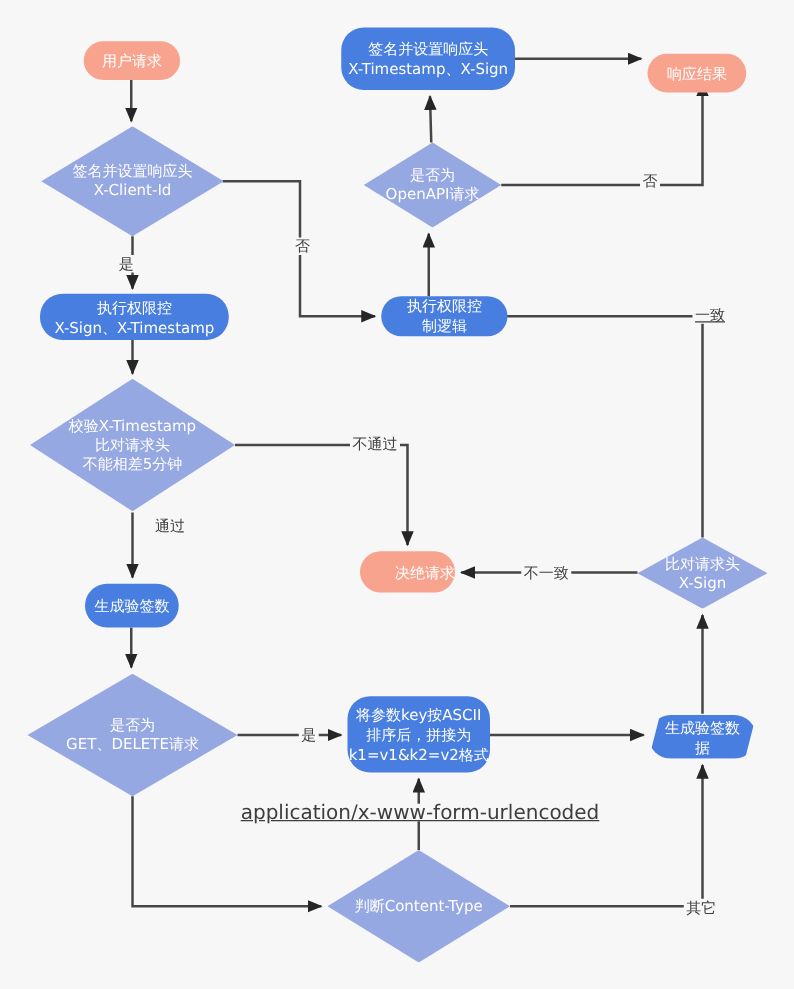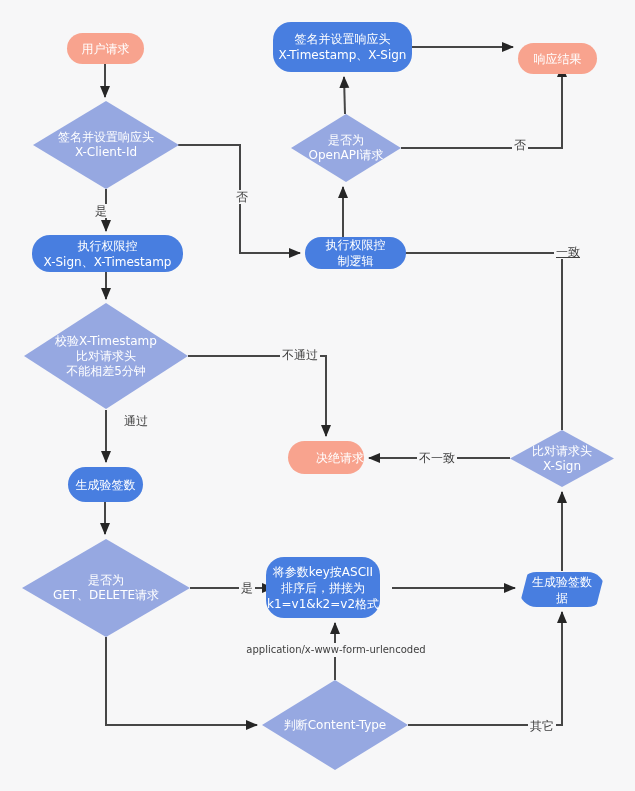--- a/index.html
+++ b/index.html
@@ -50,21 +50,21 @@
   .edge-label{
     position:absolute;
     transform:translate(-50%,-50%);
     background:var(--bg,#f7f7f8);
     color:var(--edge-label,#3e3e3e);
     font-size:12px;
     line-height:14px;
     padding:0 2px;
     white-space:nowrap;
   }
-  .edge-label.big{ font-size:10px; }
+  .edge-label.big{ font-size:16px;text-decoration:underline; }
 </style>
 </head>
 <body>
 
 <div class="canvas">
 
   <svg class="edges" viewBox="0 0 635 791">
     <defs>
       <marker id="arrow" markerUnits="userSpaceOnUse" markerWidth="13" markerHeight="11" refX="11" refY="5" orient="auto">
         <path d="M0,0 L12,5 L0,10 Z" class="arrow-head" fill="#262626"></path>
@@ -115,21 +115,21 @@
 
   <div class="node process" style="left:68px;top:467px;width:75px;height:35px;">
     <span>生成验签数</span>
   </div>
 
   <div class="node decision" style="left:22px;top:539px;width:168px;height:98px;">
     <span>是否为</span>
     <span>GET、DELETE请求</span>
   </div>
 
-  <div class="node process" style="left:266px;top:557px;width:114px;height:61px;">
+  <div class="node process" style="left:278px;top:557px;width:114px;height:61px;">
     <span>将参数key按ASCII</span>
     <span>排序后，拼接为</span>
     <span>k1=v1&amp;k2=v2格式</span>
   </div>
 
   <div class="node decision" style="left:262px;top:680px;width:146px;height:90px;">
     <span>判断Content-Type</span>
   </div>
 
   <div class="node io" style="left:519px;top:572px;width:86px;height:35px;">
@@ -164,18 +164,18 @@
   <div class="node terminal" style="left:518px;top:30px;width:79px;height:31px;margin-top:13px;">
     <span>响应结果</span>
   </div>
 
   <span class="edge-label" style="left:101px;top:211px;">是</span>
   <span class="edge-label" style="left:242px;top:197px;">否</span>
   <span class="edge-label" style="left:104px;top:421px;margin-left:32px;">通过</span>
   <span class="edge-label" style="left:300px;top:355px;">不通过</span>
   <span class="edge-label" style="left:247px;top:588px;">是</span>
   <span class="edge-label big" style="left:336px;top:650px;">application/x-www-form-urlencoded</span>
-  <span class="edge-label" style="left:542px;top:726px;text-align:right;">其它</span>
+  <span class="edge-label" style="left:561px;top:726px;text-align:right;">其它</span>
   <span class="edge-label" style="left:568px;top:252px;text-decoration:underline;">一致</span>
   <span class="edge-label" style="left:437px;top:458px;">不一致</span>
   <span class="edge-label" style="left:520px;top:145px;">否</span>
 
 </div>
 
 </body></html>

